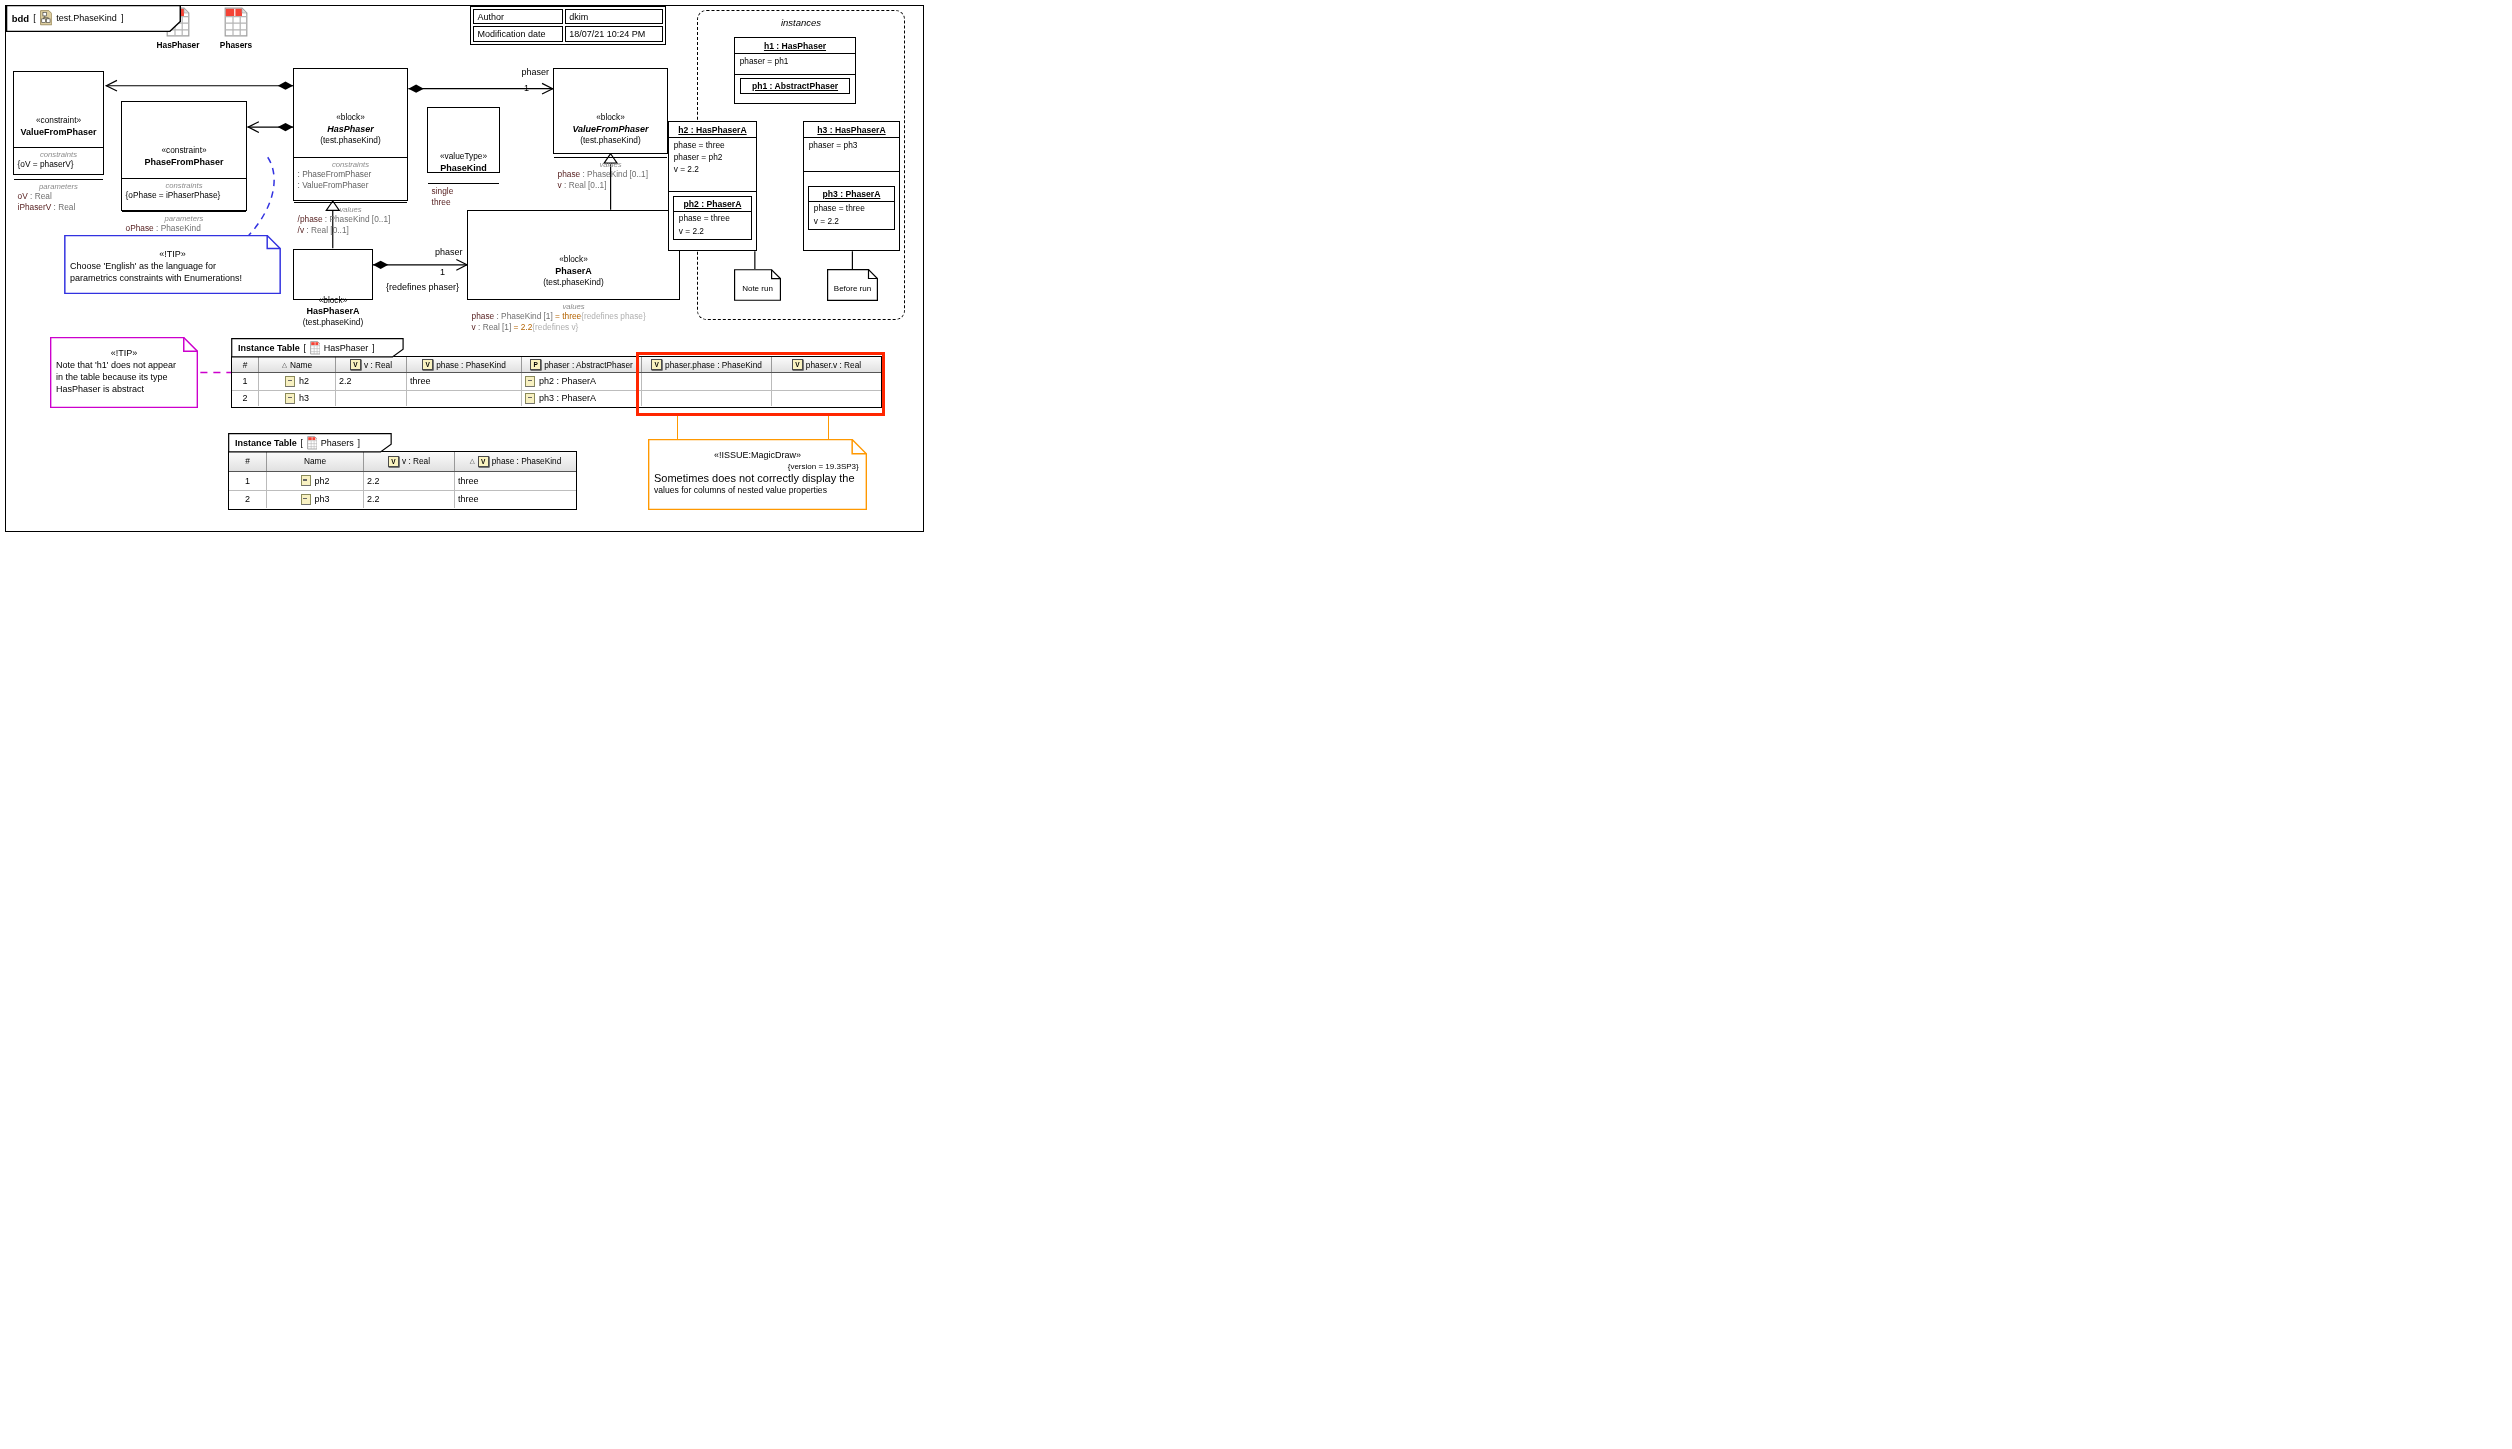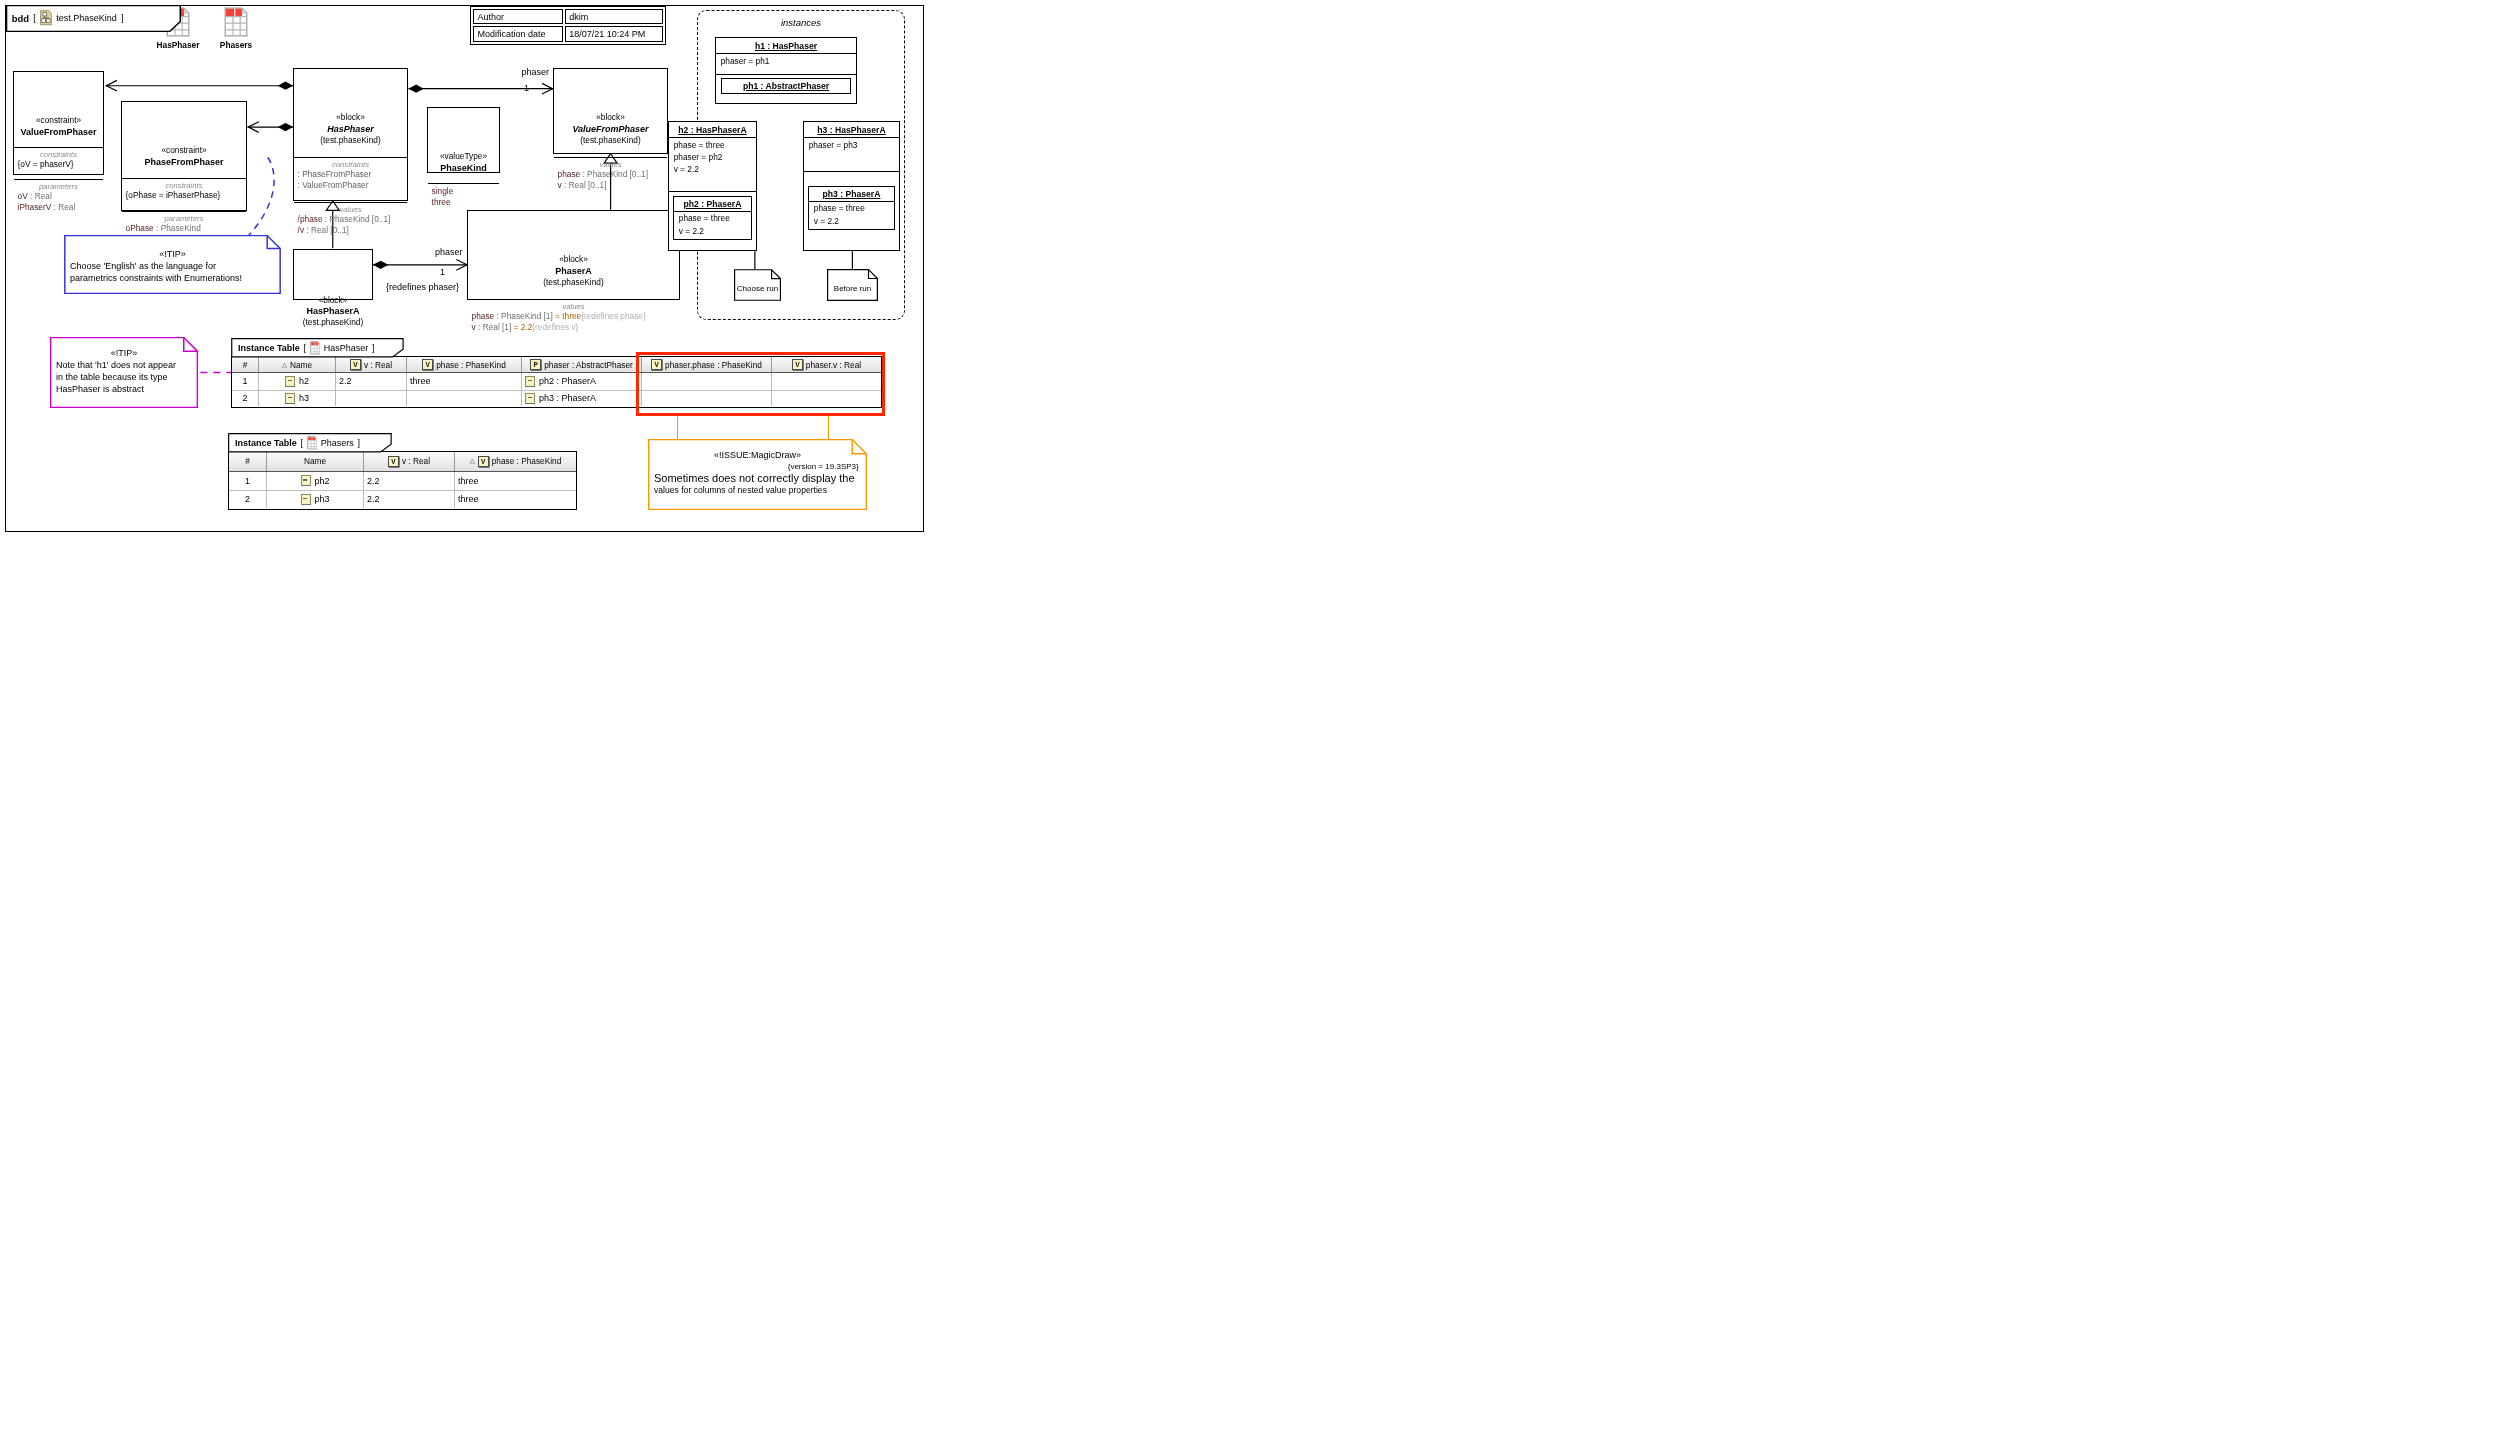--- a/index.html
+++ b/index.html
@@ -266,21 +266,21 @@
       <div class="st">«block»</div>
       <div class="bname">HasPhaserA</div>
       <div class="pkg">(test.phaseKind)</div>
     </div>
   </div>
 
   <div class="ipanel">
     <div class="ipanel-title">instances</div>
   </div>
 
-  <div class="ibox" style="left:715px;top:37px;width:142px;height:67px;">
+  <div class="ibox" style="left:734px;top:37px;width:122px;height:67px;">
     <div class="ititle">h1 : HasPhaser</div>
     <div class="cmp" style="height:20px;">
       <div class="islot">phaser = ph1</div>
     </div>
     <div class="cmp" style="height:27px;">
       <div class="nbox" style="margin:3px 4.7px;">
         <div class="ititle" style="padding:1.8px 1.2px;">ph1 : AbstractPhaser</div>
       </div>
     </div>
   </div>
@@ -317,21 +317,21 @@
         </div>
       </div>
     </div>
   </div>
 
   <div class="note" style="left:734px;top:269px;width:47px;height:32px;">
     <svg class="shape" width="47" height="32" viewBox="0 0 80 54">
       <polygon points="1,1 64,1 79,16 79,53 1,53" fill="#fff" stroke="#000" stroke-width="2"></polygon>
       <polyline points="64,1 64,16 79,16" fill="none" stroke="#000" stroke-width="2"></polyline>
     </svg>
-    <div class="notebody" style="padding-top:15.4px;text-align:center;font-size:8px;">Choose run</div>
+    <div class="notebody" style="padding-top:15.4px;text-align:center;font-size:8px;">Note run</div>
   </div>
   <div class="note" style="left:827px;top:269px;width:51px;height:32px;">
     <svg class="shape" width="51" height="32" viewBox="0 0 86 54">
       <polygon points="1,1 70,1 85,16 85,53 1,53" fill="#fff" stroke="#000" stroke-width="2"></polygon>
       <polyline points="70,1 70,16 85,16" fill="none" stroke="#000" stroke-width="2"></polyline>
     </svg>
     <div class="notebody" style="padding-top:15.4px;text-align:center;font-size:8px;">Before run</div>
   </div>
 
   <div class="note" style="left:64px;top:235px;width:217px;height:59px;">

